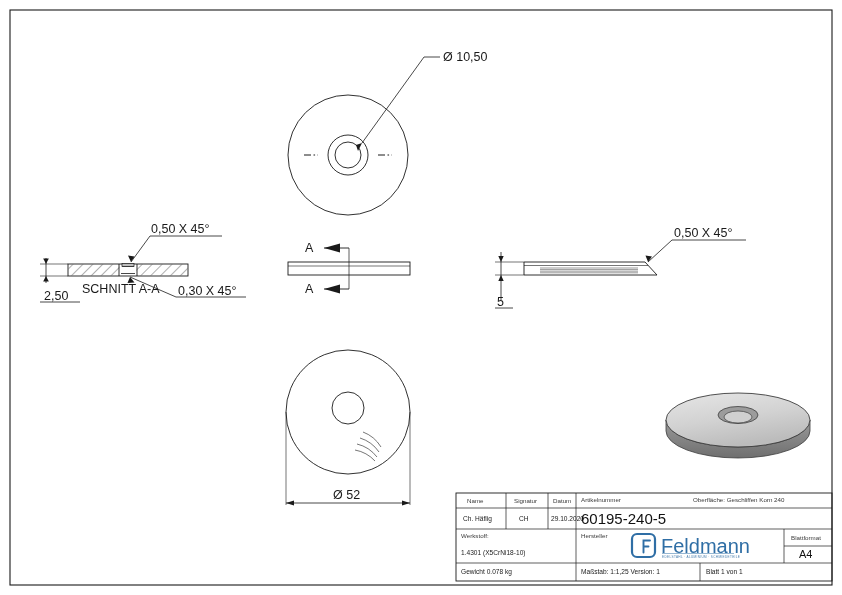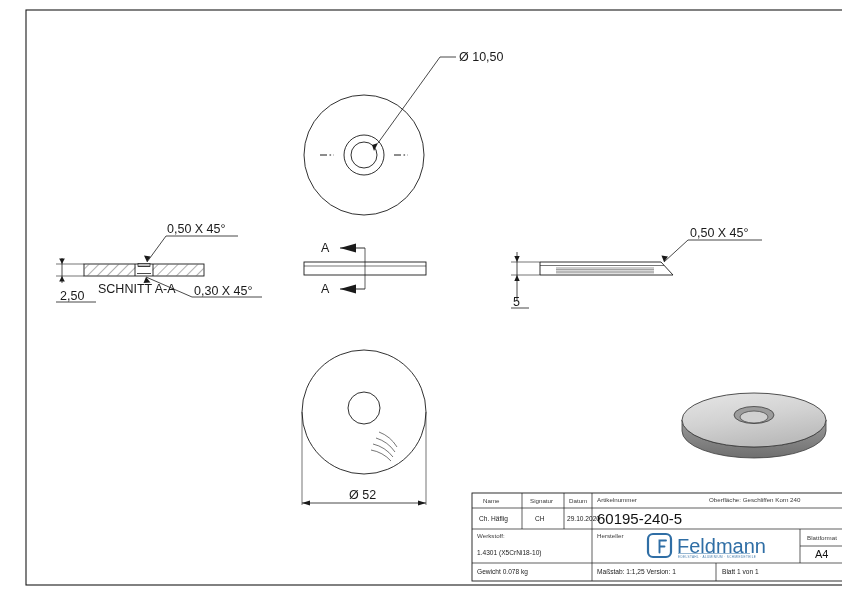--- a/index.html
+++ b/index.html
@@ -10,21 +10,21 @@
   body {
     width: 842px;
     height: 595px;
     position: relative;
     font-family: "Liberation Sans", sans-serif;
     color: #1a1a1a;
     overflow: hidden;
   }
   #sheet {
     position: absolute;
-    left: 16px; top: 0;
+    left: 0; top: 0;
     width: 743px; height: 595px;
   }
   svg.layer {
     position: absolute;
     left: 0; top: 0;
     width: 842px;
     height: 595px;
   }
   text {
     font-family: "Liberation Sans", sans-serif;

